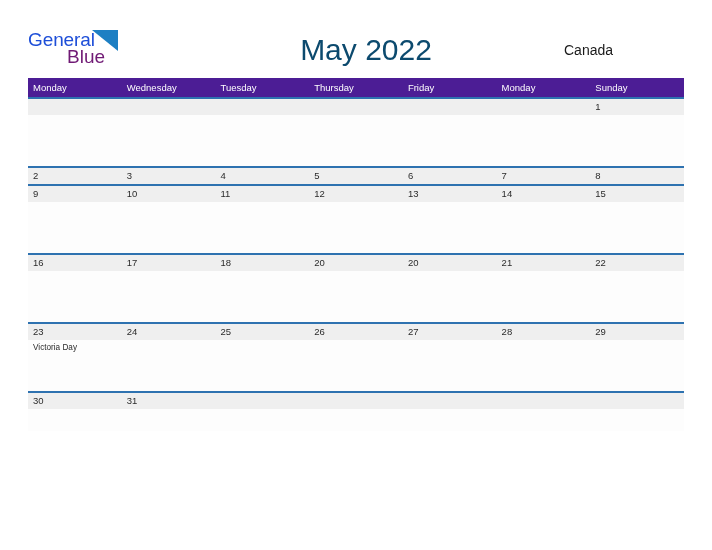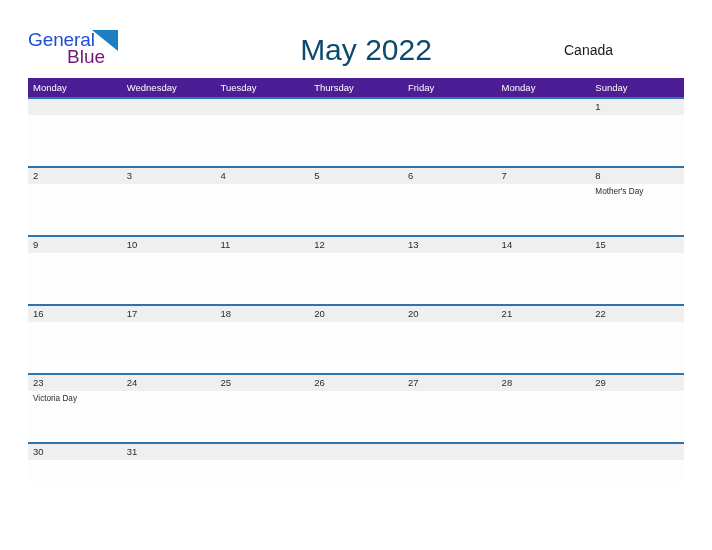--- a/index.html
+++ b/index.html
@@ -237,43 +237,20 @@
     <div class="week-row">
       <div class="week-numbers">
         <div class="num-cell">2</div>
         <div class="num-cell">3</div>
         <div class="num-cell">4</div>
         <div class="num-cell">5</div>
         <div class="num-cell">6</div>
         <div class="num-cell">7</div>
         <div class="num-cell">8</div>
       </div>
-      <div class="week-events">
-        <div class="evt-cell">
-            <div class="evt-text"></div>
-          </div>
-        <div class="evt-cell">
-            <div class="evt-text"></div>
-          </div>
-        <div class="evt-cell">
-            <div class="evt-text"></div>
-          </div>
-        <div class="evt-cell">
-            <div class="evt-text"></div>
-          </div>
-        <div class="evt-cell">
-            <div class="evt-text"></div>
-          </div>
-        <div class="evt-cell">
-            <div class="evt-text"></div>
-          </div>
-        <div class="evt-cell">
-            <div class="evt-text">Mother's Day</div>
-          </div>
-      </div>
     </div>
 
     <div class="week-row">
       <div class="week-numbers">
         <div class="num-cell">9</div>
         <div class="num-cell">10</div>
         <div class="num-cell">11</div>
         <div class="num-cell">12</div>
         <div class="num-cell">13</div>
         <div class="num-cell">14</div>

